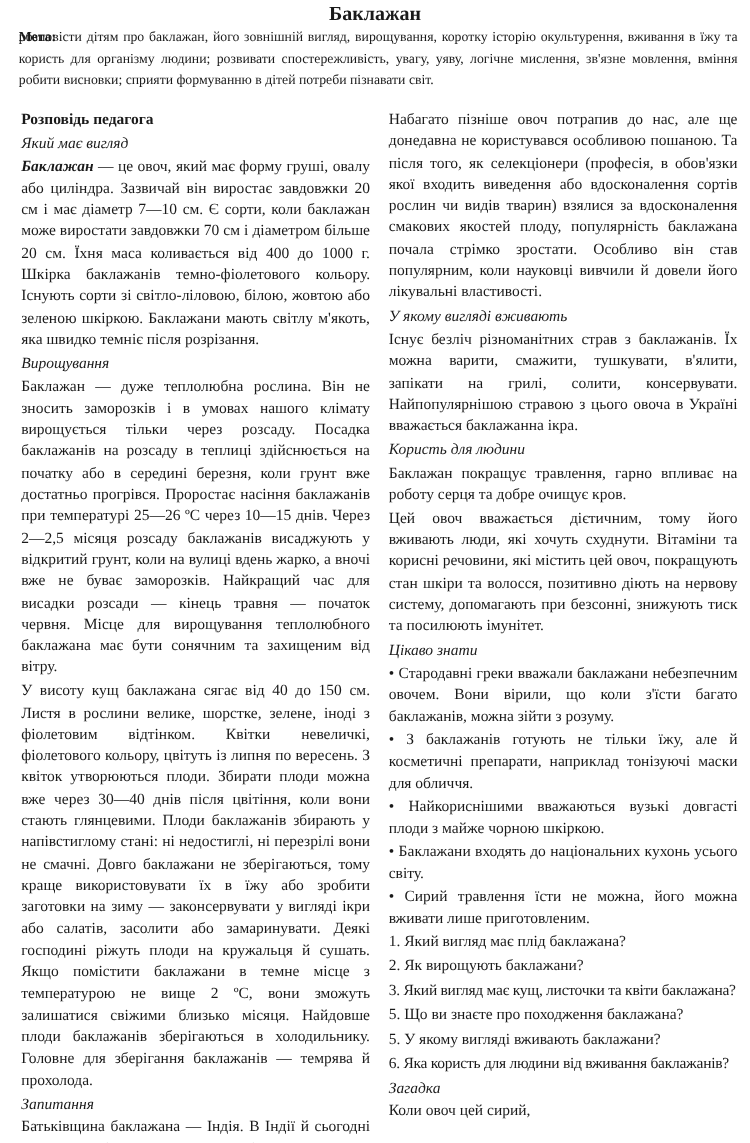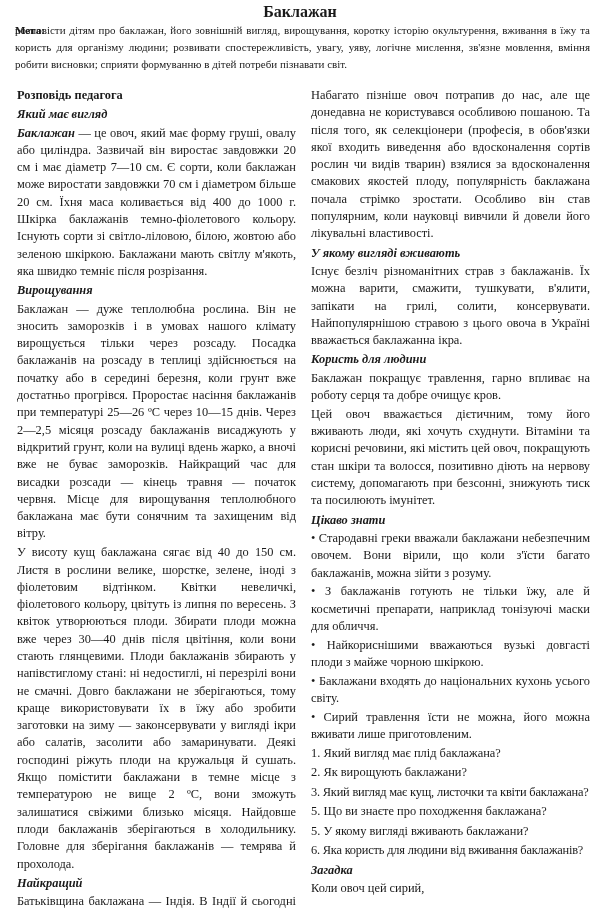--- a/index.html
+++ b/index.html
@@ -20,21 +20,21 @@
   .goal .label { position: absolute; left: 0; top: 0; font-weight: bold; }
   .goal .text { text-align: justify; font-family: Liberation Serif, serif; }
   .col {
     position: absolute; top: 87px; width: 279px;
     font-size: 12.4px; line-height: 17.3px;
   }
   .col.left { left: 17px; }
   .col.right { left: 311px; top: 87px; }
   .col p { margin: 0 0 1.5px 0; text-align: justify; }
   .h-bold { font-weight: bold; margin: 0 0 2px 0; }
-  .h-ital { font-weight: bold; font-style: italic; margin: 2px 0 1px 0; }
+  .h-ital { font-weight: normal; font-style: italic; margin: 2px 0 1px 0; }
   .term { font-weight: bold; font-style: italic; }
   .q { margin: 0 0 2.2px 0; }
   .riddle-line { margin: 0 0 2.3px 0; }
 </style>
 </head>
 <body>
 
 <div class="page">
   <div class="title">Баклажан</div>
 
@@ -46,21 +46,21 @@
   <div class="col left">
     <div class="h-bold">Розповідь педагога</div>
 
     <div class="h-ital">Який має вигляд</div>
     <p><span class="term">Баклажан</span><span> — це овоч, який має форму груші, овалу або циліндра. Зазвичай він виростає завдовжки 20 см і має діаметр 7—10 см. Є сорти, коли баклажан може виростати завдовжки 70 см і діаметром більше 20 см. Їхня маса коливається від 400 до 1000 г. Шкірка баклажанів темно-фіолетового кольору. Існують сорти зі світло-ліловою, білою, жовтою або зеленою шкіркою. Баклажани мають світлу м'якоть, яка швидко темніє після розрізання.</span></p>
 
     <div class="h-ital">Вирощування</div>
     <p>Баклажан — дуже теплолюбна рослина. Він не зносить заморозків і в умовах нашого клімату вирощується тільки через розсаду. Посадка баклажанів на розсаду в теплиці здійснюється на початку або в середині березня, коли грунт вже достатньо прогрівся. Проростає насіння баклажанів при температурі 25—26 ºС через 10—15 днів. Через 2—2,5 місяця розсаду баклажанів висаджують у відкритий грунт, коли на вулиці вдень жарко, а вночі вже не буває заморозків.  Найкращий час для висадки розсади — кінець травня — початок червня. Місце для вирощування теплолюбного баклажана має бути сонячним та захищеним від вітру.</p>
     <p>У висоту кущ баклажана сягає від 40 до 150 см. Листя в рослини велике, шорстке, зелене, іноді з фіолетовим відтінком. Квітки невеличкі, фіолетового кольору, цвітуть із липня по вересень. З квіток утворюються плоди. Збирати плоди можна вже через 30—40 днів після цвітіння, коли вони стають глянцевими. Плоди баклажанів збирають у напівстиглому стані: ні  недостиглі, ні перезрілі вони не смачні. Довго баклажани не зберігаються, тому краще використовувати їх в їжу або зробити заготовки на зиму — законсервувати у вигляді ікри або салатів, засолити або замаринувати. Деякі господині ріжуть плоди на кружальця й сушать. Якщо помістити баклажани в темне місце з температурою не вище 2 ºС, вони зможуть залишатися свіжими близько місяця. Найдовше плоди баклажанів зберігаються в холодильнику. Головне для зберігання баклажанів — темрява й прохолода.</p>
 
-    <div class="h-ital">Найкращий</div>
+    <div class="h-ital">Запитання</div>
     <p style="margin-bottom:0">Батьківщина баклажана — Індія. В Індії й сьогодні можна зустріти дикорослих предків цього чудового овоча. Там його вирощували ще до нашої ери. За Індією баклажани почали вирощувати в Китаї та Японії. А з європейців першими їх полюбили стародавні греки та римляни. Проте поширеною культурою баклажани в Європі стали лише в 17 столітті. До цього їх вважали отруйними.</p>
   </div>
 
   <div class="col right">
     <p>Набагато пізніше овоч потрапив до нас, але ще донедавна не користувався особливою пошаною. Та після того, як селекціонери  (професія, в обов'язки якої входить виведення або вдосконалення сортів рослин чи видів тварин) взялися за вдосконалення смакових якостей плоду, популярність баклажана почала стрімко зростати. Особливо він став популярним, коли науковці вивчили й довели його лікувальні властивості.</p>
 
     <div class="h-ital">У якому вигляді вживають</div>
     <p>Існує безліч різноманітних страв з баклажанів. Їх можна варити, смажити, тушкувати, в'ялити, запікати на грилі, солити, консервувати. Найпопулярнішою стравою з цього овоча в Україні  вважається баклажанна ікра.</p>
 
     <div class="h-ital">Користь для людини</div>

